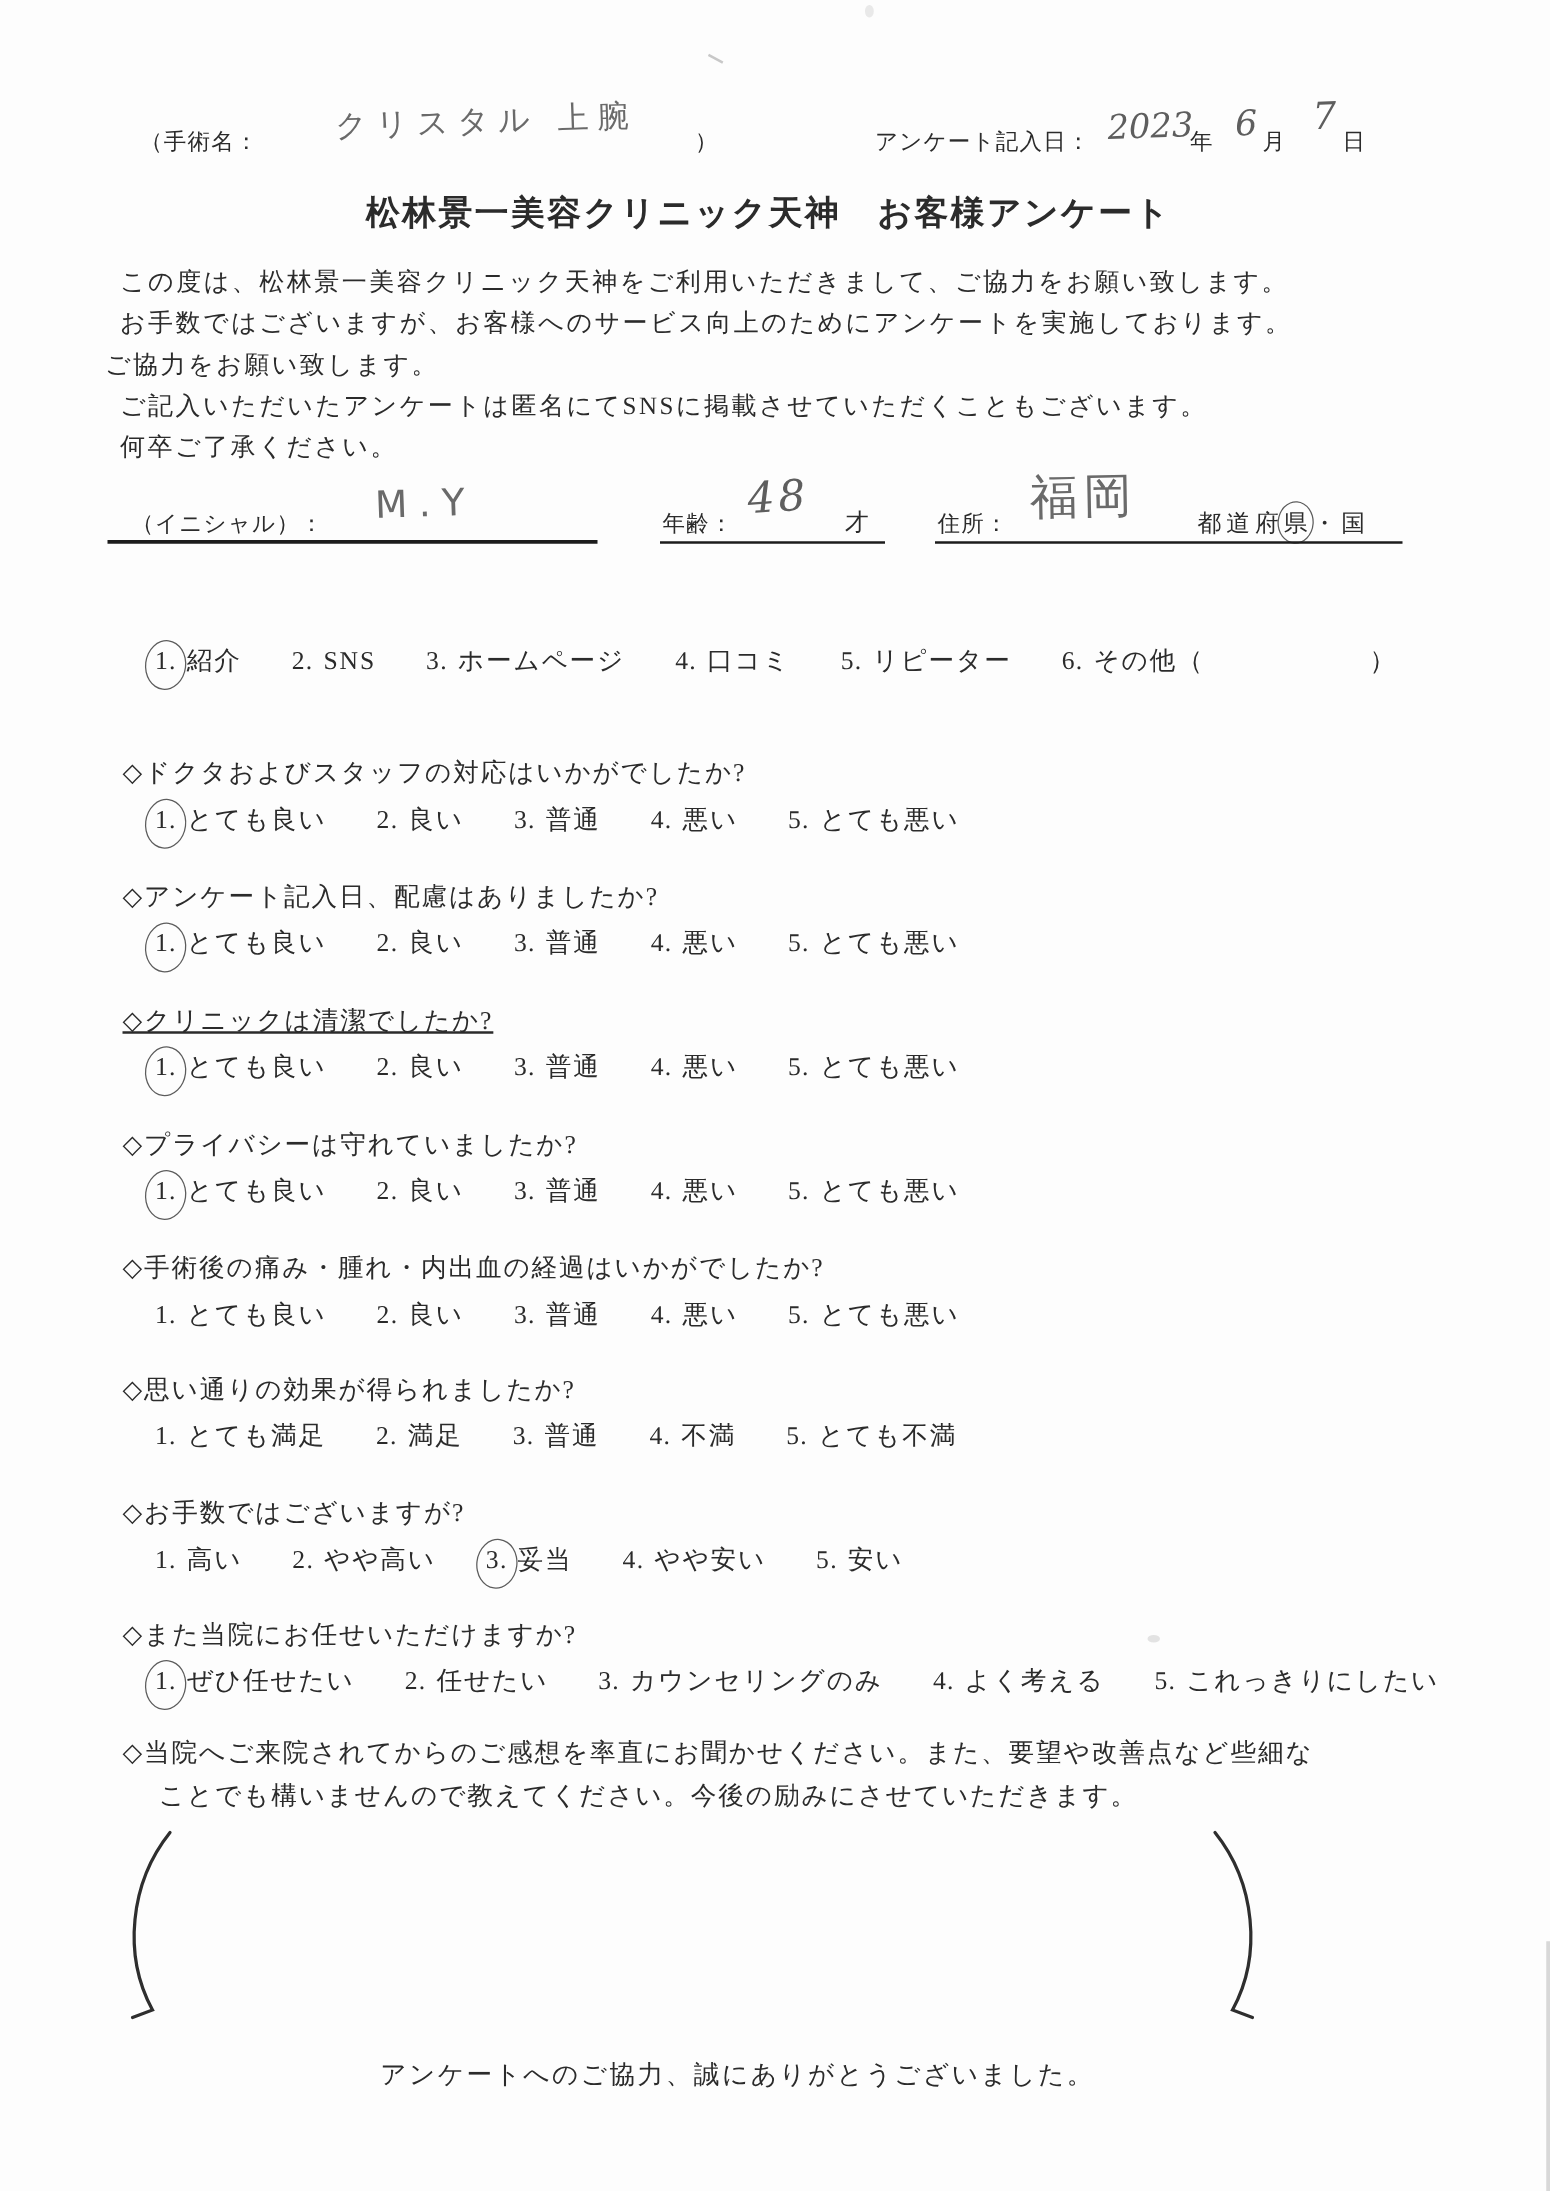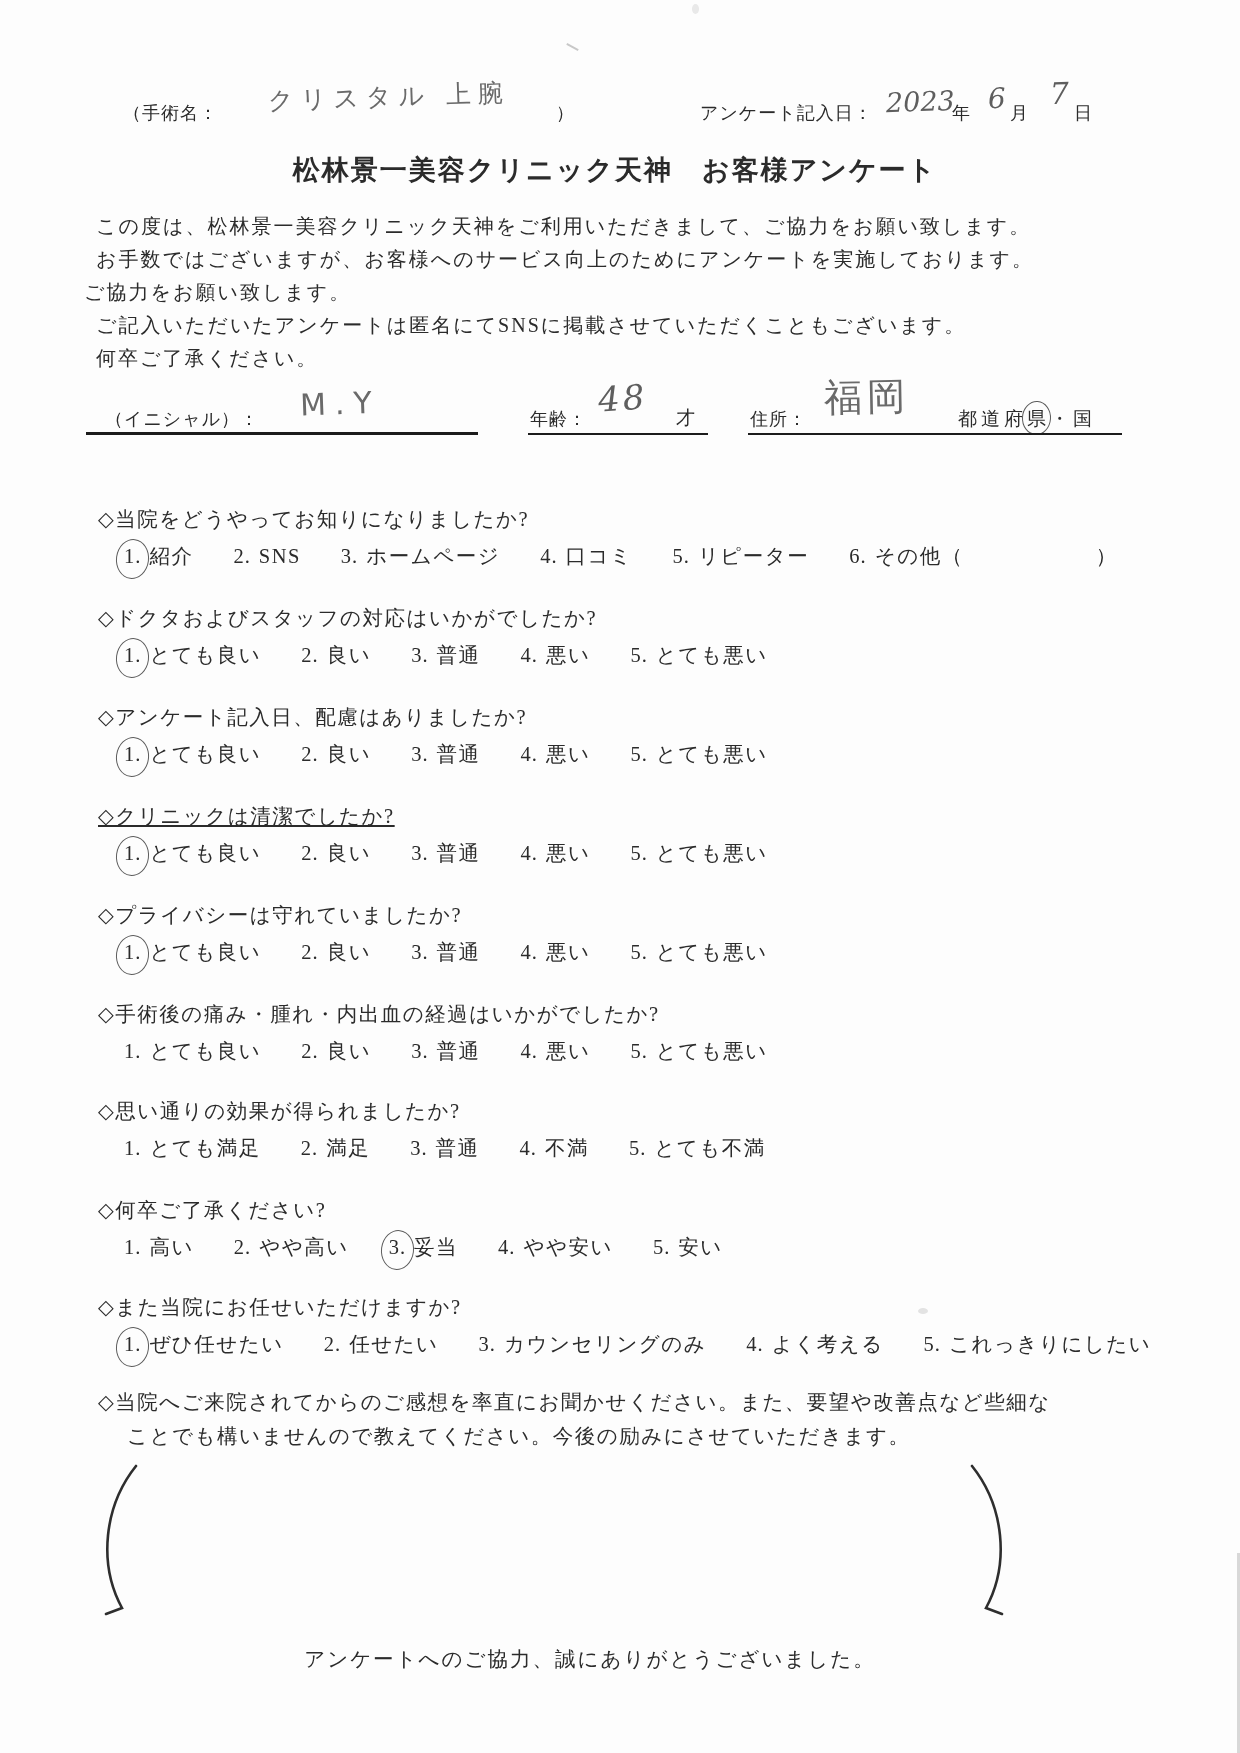--- a/index.html
+++ b/index.html
@@ -47,21 +47,21 @@
   .uline { position:absolute; background:#1c1c1c; }
 
   
   .artifact { position:absolute; }
 </style>
 </head>
 <body>
 
 <div class="page">
 
-  <span class="abs small-label" style="left:112px; top:101px;margin-left:11px;">（手術名：</span>
+  <span class="abs small-label" style="left:112px; top:101px;">（手術名：</span>
   <span class="abs hw-jp surgery-value" style="left:268px; top:80px;">クリスタル 上腕</span>
   <span class="abs small-label" style="left:556px; top:101px;">）</span>
 
   <span class="abs small-label" style="left:700px; top:101px;">アンケート記入日：</span>
   <span class="abs hw-num date-hw" style="left:886px; top:86px; font-size:27px;">2023</span>
   <span class="abs small-label" style="left:952px; top:101px;">年</span>
   <span class="abs hw-num date-hw" style="left:988px; top:82px; font-size:28px;">6</span>
   <span class="abs small-label" style="left:1010px; top:101px;">月</span>
   <span class="abs hw-num date-hw" style="left:1050px; top:76px; font-size:30px;">7</span>
   <span class="abs small-label" style="left:1074px; top:101px;">日</span>
@@ -83,21 +83,20 @@
   <span class="abs small-label" style="left:676px; top:405px; font-size:19px;">才</span>
   <div class="uline" style="left:528px; top:433px; width:180px; height:2px;"></div>
 
   <span class="abs small-label" style="left:750px; top:407px;">住所：</span>
   <span class="abs hw-jp address-value" style="left:824px; top:372px;">福岡</span>
   <span class="abs" style="left:948px; top:406px; font-size:19px; letter-spacing:4px;margin-left:10px;"><span>都道府</span><span class="kanji-circled">県</span><span>・国</span></span>
   <div class="uline" style="left:748px; top:433px; width:374px; height:2px;"></div>
 
   <div id="questions">
     <div class="abs question" style="left: 98px; top: 505px;">
-      <div class="q-title">◇当院をどうやってお知りになりましたか?</div>
       <div class="q-options"><span class="opt"><span class="opt-num circled">1.</span><span class="opt-label">紹介</span></span><span class="opt"><span class="opt-num">2.</span><span class="opt-label">SNS</span></span><span class="opt"><span class="opt-num">3.</span><span class="opt-label">ホームページ</span></span><span class="opt"><span class="opt-num">4.</span><span class="opt-label">口コミ</span></span><span class="opt"><span class="opt-num">5.</span><span class="opt-label">リピーター</span></span><span class="opt"><span class="opt-num">6.</span><span class="opt-label">その他（　　　　　　）</span></span></div>
     </div>
 
     <div class="abs question" style="left: 98px; top: 604px;">
       <div class="q-title">◇ドクタおよびスタッフの対応はいかがでしたか?</div>
       <div class="q-options"><span class="opt"><span class="opt-num circled">1.</span><span class="opt-label">とても良い</span></span><span class="opt"><span class="opt-num">2.</span><span class="opt-label">良い</span></span><span class="opt"><span class="opt-num">3.</span><span class="opt-label">普通</span></span><span class="opt"><span class="opt-num">4.</span><span class="opt-label">悪い</span></span><span class="opt"><span class="opt-num">5.</span><span class="opt-label">とても悪い</span></span></div>
     </div>
 
     <div class="abs question" style="left: 98px; top: 703px;">
       <div class="q-title">◇アンケート記入日、配慮はありましたか?</div>
@@ -118,21 +117,21 @@
       <div class="q-title">◇手術後の痛み・腫れ・内出血の経過はいかがでしたか?</div>
       <div class="q-options"><span class="opt"><span class="opt-num">1.</span><span class="opt-label">とても良い</span></span><span class="opt"><span class="opt-num">2.</span><span class="opt-label">良い</span></span><span class="opt"><span class="opt-num">3.</span><span class="opt-label">普通</span></span><span class="opt"><span class="opt-num">4.</span><span class="opt-label">悪い</span></span><span class="opt"><span class="opt-num">5.</span><span class="opt-label">とても悪い</span></span></div>
     </div>
 
     <div class="abs question" style="left: 98px; top: 1097px;">
       <div class="q-title">◇思い通りの効果が得られましたか?</div>
       <div class="q-options"><span class="opt"><span class="opt-num">1.</span><span class="opt-label">とても満足</span></span><span class="opt"><span class="opt-num">2.</span><span class="opt-label">満足</span></span><span class="opt"><span class="opt-num">3.</span><span class="opt-label">普通</span></span><span class="opt"><span class="opt-num">4.</span><span class="opt-label">不満</span></span><span class="opt"><span class="opt-num">5.</span><span class="opt-label">とても不満</span></span></div>
     </div>
 
     <div class="abs question" style="left: 98px; top: 1196px;">
-      <div class="q-title">◇何卒ご了承ください?</div>
+      <div class="q-title">◇お手数ではございますが?</div>
       <div class="q-options"><span class="opt"><span class="opt-num">1.</span><span class="opt-label">高い</span></span><span class="opt"><span class="opt-num">2.</span><span class="opt-label">やや高い</span></span><span class="opt"><span class="opt-num circled">3.</span><span class="opt-label">妥当</span></span><span class="opt"><span class="opt-num">4.</span><span class="opt-label">やや安い</span></span><span class="opt"><span class="opt-num">5.</span><span class="opt-label">安い</span></span></div>
     </div>
 
     <div class="abs question" style="left: 98px; top: 1293px;">
       <div class="q-title">◇また当院にお任せいただけますか?</div>
       <div class="q-options"><span class="opt"><span class="opt-num circled">1.</span><span class="opt-label">ぜひ任せたい</span></span><span class="opt"><span class="opt-num">2.</span><span class="opt-label">任せたい</span></span><span class="opt"><span class="opt-num">3.</span><span class="opt-label">カウンセリングのみ</span></span><span class="opt"><span class="opt-num">4.</span><span class="opt-label">よく考える</span></span><span class="opt"><span class="opt-num">5.</span><span class="opt-label">これっきりにしたい</span></span></div>
     </div>
   </div>
 
   <div class="abs q-title" style="left:127px; top:1422px;">ことでも構いませんので教えてください。今後の励みにさせていただきます。</div>

